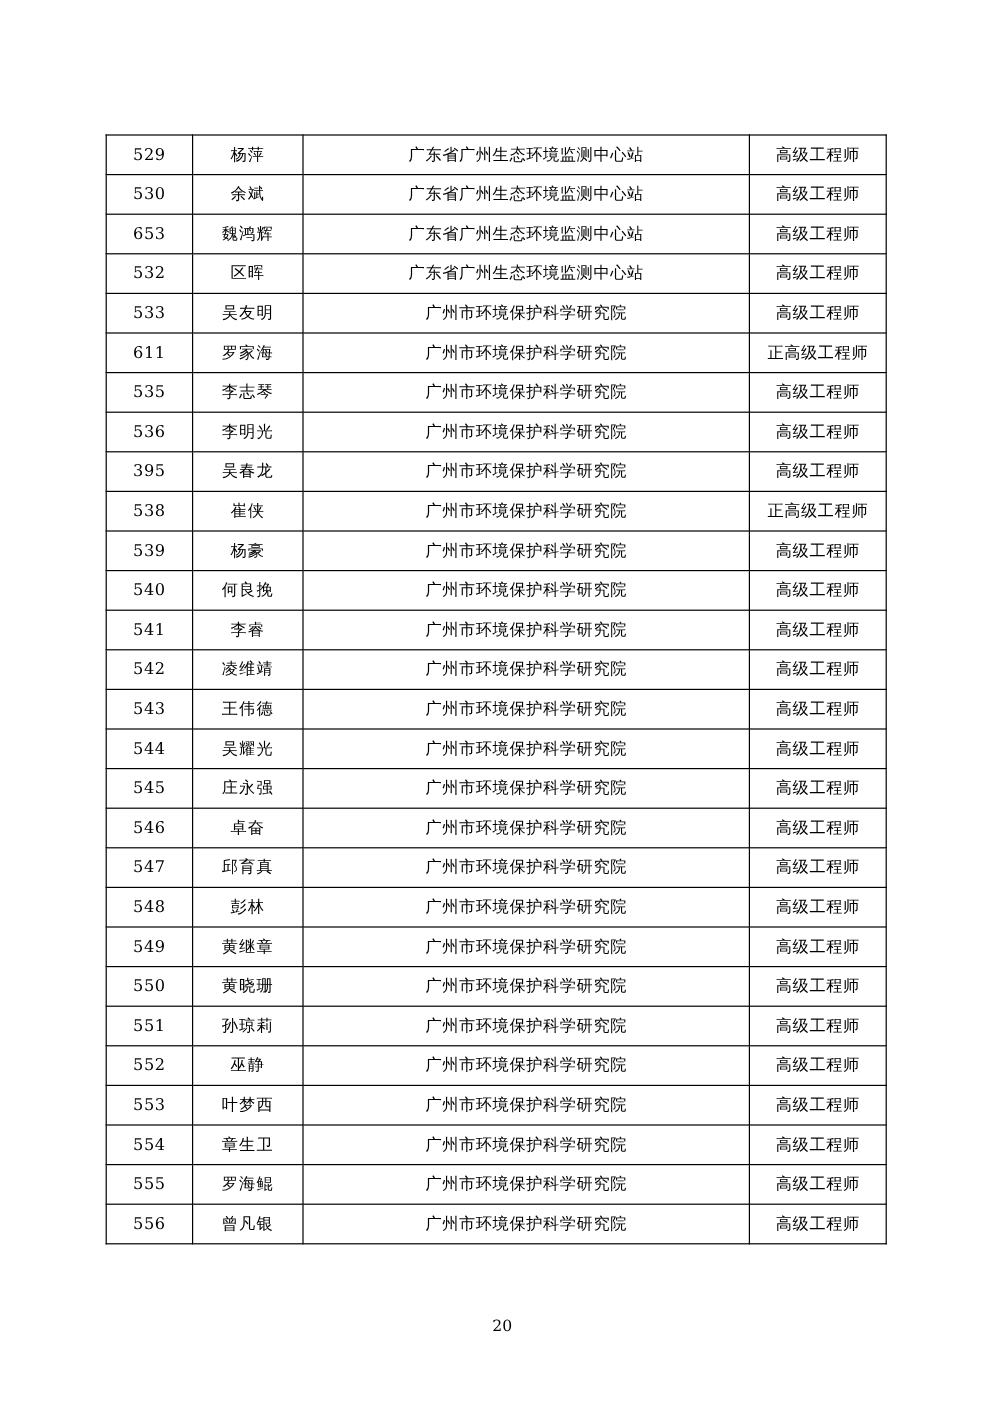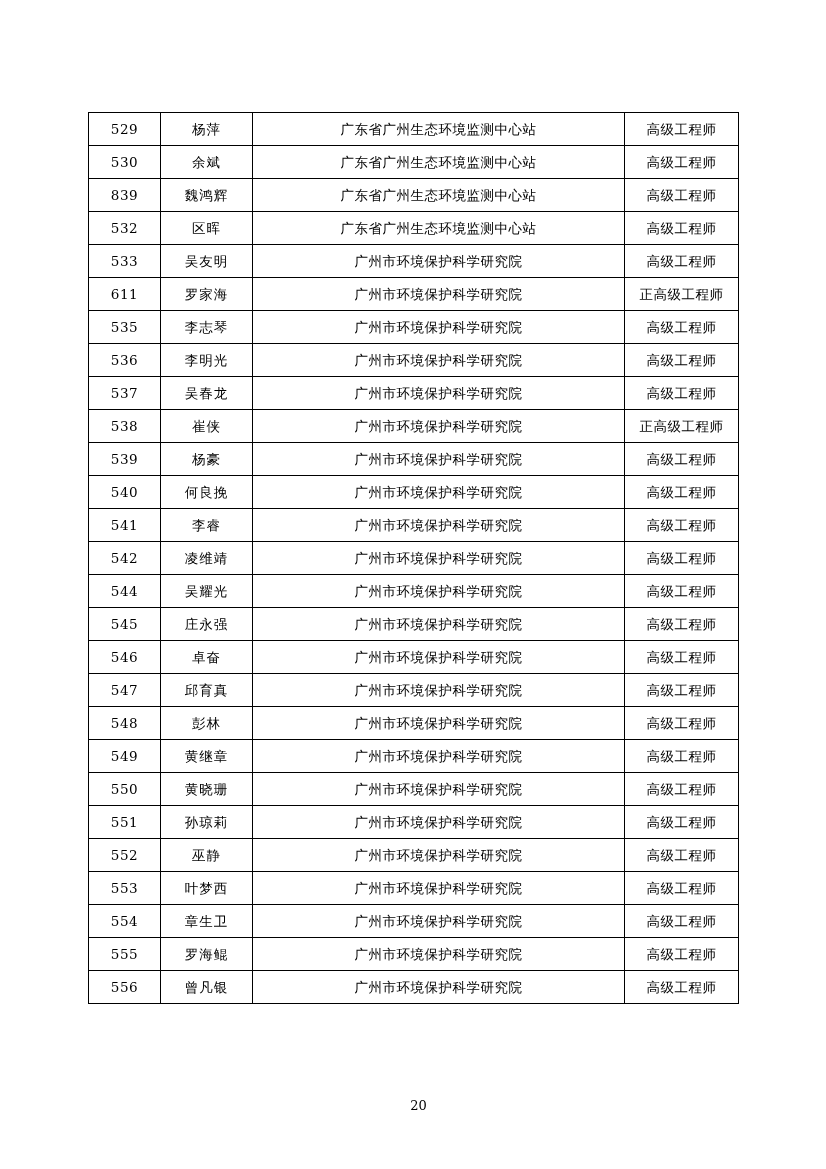--- a/index.html
+++ b/index.html
@@ -77,21 +77,21 @@
           <td class="cell-org">广东省广州生态环境监测中心站</td>
           <td class="cell-title">高级工程师</td>
         </tr>
         <tr>
           <td class="cell-num">530</td>
           <td class="cell-name">余斌</td>
           <td class="cell-org">广东省广州生态环境监测中心站</td>
           <td class="cell-title">高级工程师</td>
         </tr>
         <tr>
-          <td class="cell-num">839</td>
+          <td class="cell-num">653</td>
           <td class="cell-name">魏鸿辉</td>
           <td class="cell-org">广东省广州生态环境监测中心站</td>
           <td class="cell-title">高级工程师</td>
         </tr>
         <tr>
           <td class="cell-num">532</td>
           <td class="cell-name">区晖</td>
           <td class="cell-org">广东省广州生态环境监测中心站</td>
           <td class="cell-title">高级工程师</td>
         </tr>
@@ -113,21 +113,21 @@
           <td class="cell-org">广州市环境保护科学研究院</td>
           <td class="cell-title">高级工程师</td>
         </tr>
         <tr>
           <td class="cell-num">536</td>
           <td class="cell-name">李明光</td>
           <td class="cell-org">广州市环境保护科学研究院</td>
           <td class="cell-title">高级工程师</td>
         </tr>
         <tr>
-          <td class="cell-num">537</td>
+          <td class="cell-num">395</td>
           <td class="cell-name">吴春龙</td>
           <td class="cell-org">广州市环境保护科学研究院</td>
           <td class="cell-title">高级工程师</td>
         </tr>
         <tr>
           <td class="cell-num">538</td>
           <td class="cell-name">崔侠</td>
           <td class="cell-org">广州市环境保护科学研究院</td>
           <td class="cell-title">正高级工程师</td>
         </tr>
@@ -149,20 +149,26 @@
           <td class="cell-org">广州市环境保护科学研究院</td>
           <td class="cell-title">高级工程师</td>
         </tr>
         <tr>
           <td class="cell-num">542</td>
           <td class="cell-name">凌维靖</td>
           <td class="cell-org">广州市环境保护科学研究院</td>
           <td class="cell-title">高级工程师</td>
         </tr>
         <tr>
+          <td class="cell-num">543</td>
+          <td class="cell-name">王伟德</td>
+          <td class="cell-org">广州市环境保护科学研究院</td>
+          <td class="cell-title">高级工程师</td>
+        </tr>
+        <tr>
           <td class="cell-num">544</td>
           <td class="cell-name">吴耀光</td>
           <td class="cell-org">广州市环境保护科学研究院</td>
           <td class="cell-title">高级工程师</td>
         </tr>
         <tr>
           <td class="cell-num">545</td>
           <td class="cell-name">庄永强</td>
           <td class="cell-org">广州市环境保护科学研究院</td>
           <td class="cell-title">高级工程师</td>

